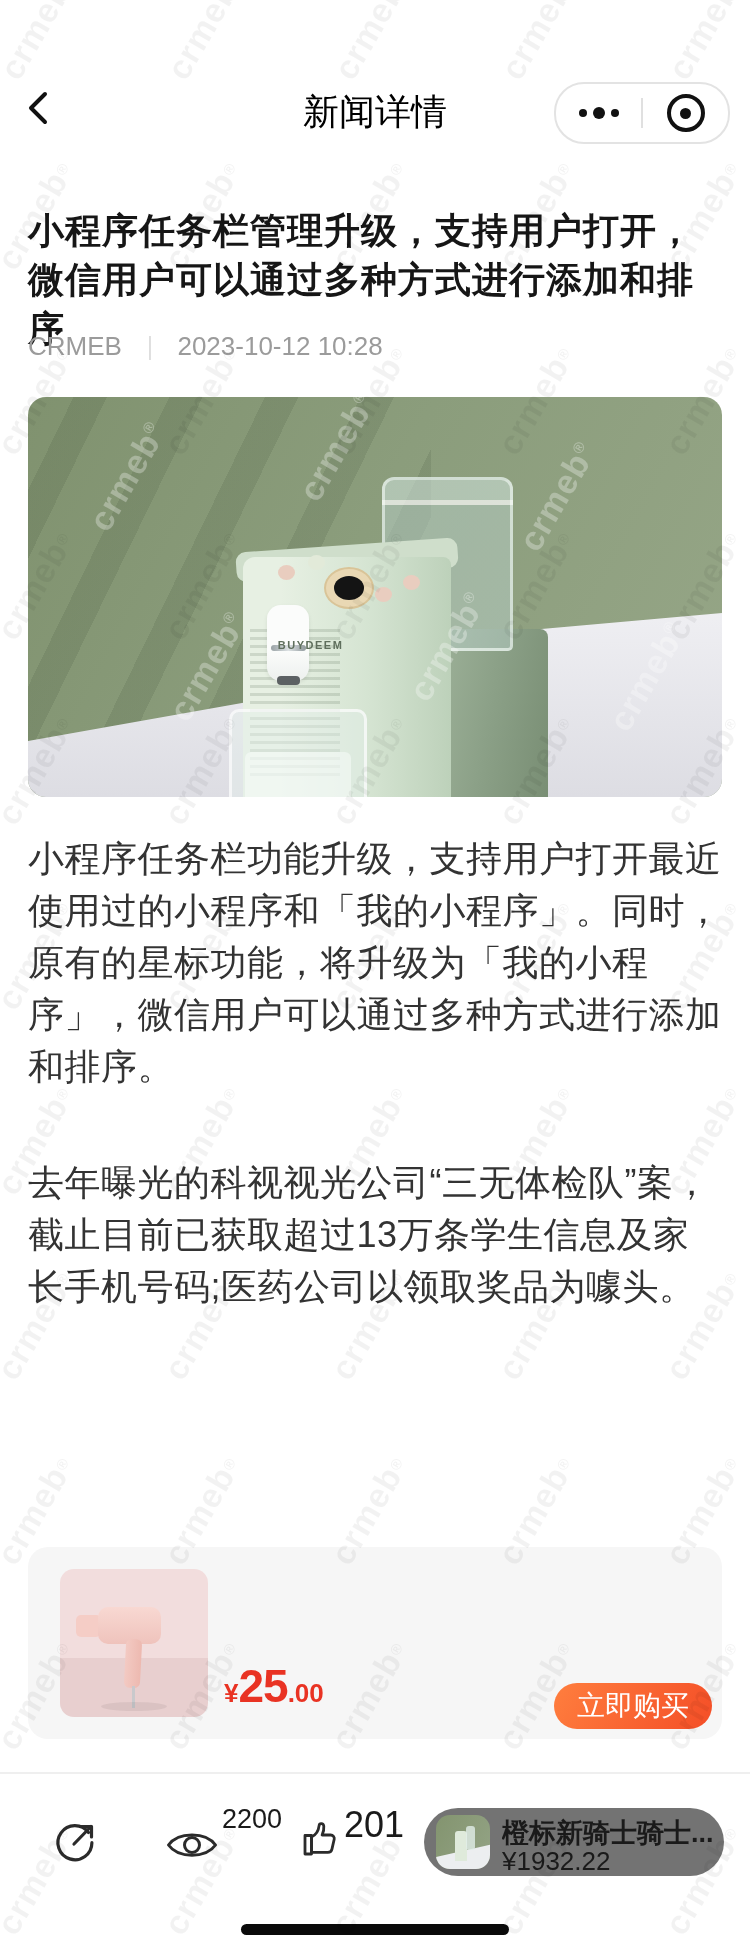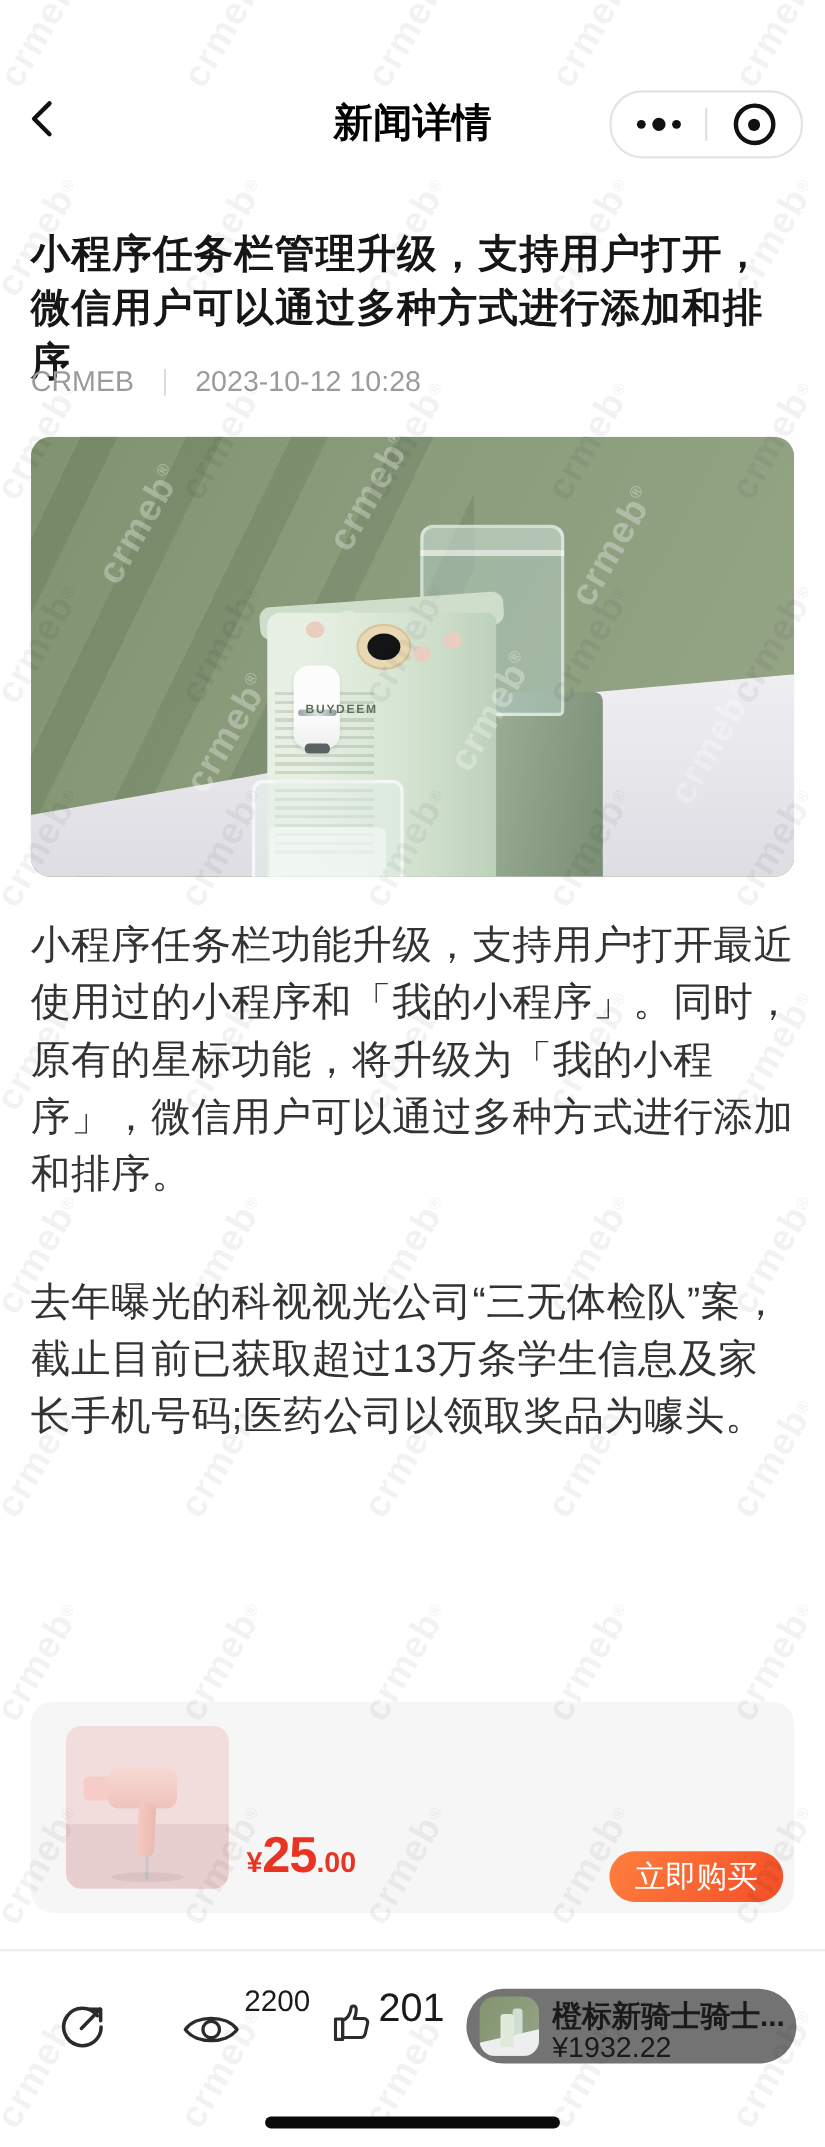--- a/index.html
+++ b/index.html
@@ -11,21 +11,21 @@
   .status-icons{position:absolute;right:40px;top:24px;display:flex;align-items:center;gap:10px;}
   .sig{display:flex;align-items:flex-end;gap:3px;height:20px;}
   .sig i{display:block;width:5px;background:#000;border-radius:1.5px;}
   .battery{position:relative;width:40px;height:20px;}
   .battery .shell{position:absolute;left:0;top:0;width:34px;height:20px;border:2px solid rgba(0,0,0,.45);border-radius:6px;}
   .battery .fill{position:absolute;left:3px;top:3px;width:26px;height:14px;background:#000;border-radius:3px;}
   .battery .tip{position:absolute;right:0;top:7px;width:3px;height:7px;background:rgba(0,0,0,.45);border-radius:0 3px 3px 0;}
   
   .nav-bar{position:absolute;top:62px;left:0;right:0;height:88px;}
   .back-btn{position:absolute;left:26px;top:26px;width:36px;height:40px;display:flex;align-items:center;}
-  .nav-title{position:absolute;left:0;right:0;top:26px;text-align:center;font-size:36px;font-weight:700;color:#000;}
+  .nav-title{position:absolute;left:0;right:0;top:26px;text-align:center;font-size:36px;font-weight:400;color:#000;}
   .capsule{position:absolute;right:20px;top:20px;width:172px;height:58px;border:2px solid #e3e3e3;border-radius:30px;
     background:rgba(255,255,255,.92);display:flex;align-items:center;}
   .cap-more{flex:1;display:flex;align-items:center;justify-content:center;gap:6px;height:100%;}
   .cap-more i{display:block;border-radius:50%;background:#111;}
   .cap-more i.s{width:8px;height:8px}.cap-more i.l{width:12px;height:12px}
   .cap-div{width:2px;height:30px;background:#e0e0e0;}
   .cap-target{flex:1;display:flex;align-items:center;justify-content:center;height:100%;}
   .cap-ring{width:30px;height:30px;border:4px solid #111;border-radius:50%;display:flex;align-items:center;justify-content:center;}
   .cap-dot{width:11px;height:11px;background:#111;border-radius:50%;}
   

